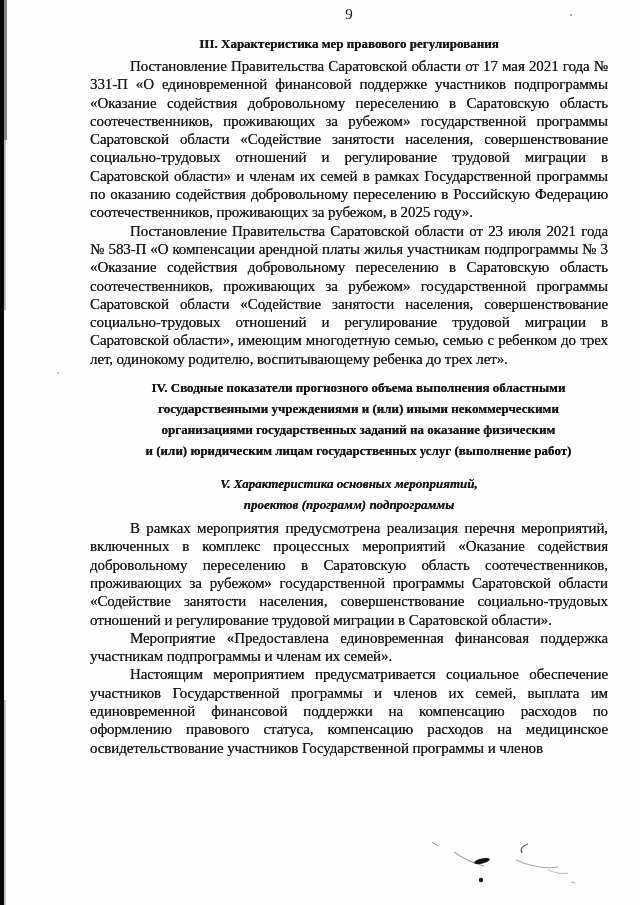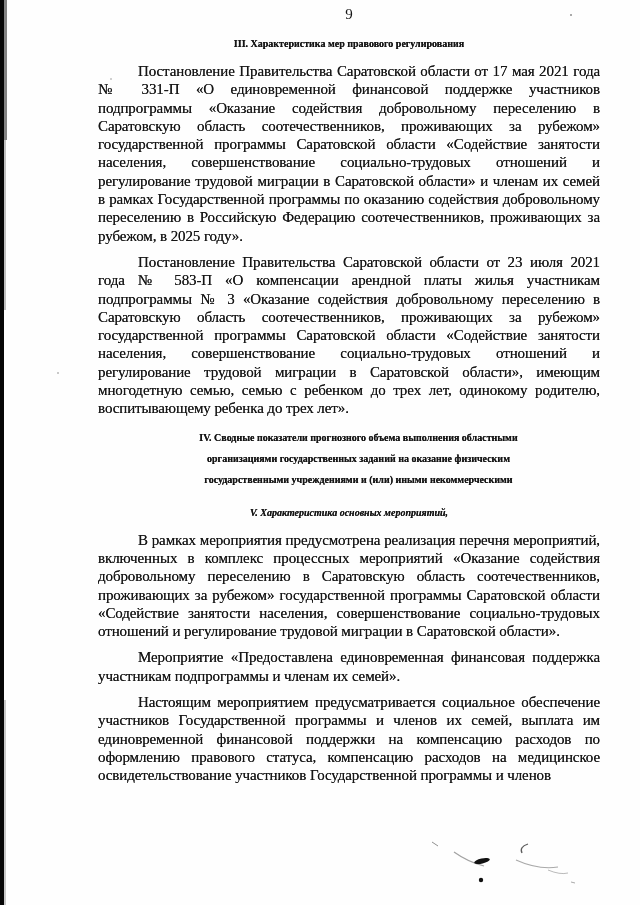--- a/index.html
+++ b/index.html
@@ -44,27 +44,27 @@
     position: absolute; left: 90px; top: 6px; width: 518px;
   }
   .page-number {
     text-align: center;
     font-size: 15px;
     margin: 0 0 11px 0;
   }
   .h-center {
     font-weight: bold;
     text-align: center;
-    font-size: 10px;
+    font-size: 13px;
     line-height: 20px;
     text-shadow: 0 0 .5px rgba(10,10,10,.9);
   }
   .h3 { margin: 0 0 3px 0; }
   p.body {
-    margin: 8px;
+    margin: 0;
     text-align: justify;
     text-indent: 40px;
     font-size: 15px;
     line-height: 18.3px;
     letter-spacing: -0.1px;
     text-shadow: 0 0 .45px rgba(20,20,20,.85);
   }
   .h4-block { margin: 9px 0 4px 0; }
   .h4-block div { line-height: 21px; margin-left: 19px; }
   .note { margin: 0 0 2px 0; }
@@ -92,27 +92,29 @@
 
     <div class="page-number">9</div>
 
     <div class="h-center h3">III. Характеристика мер правового регулирования</div>
 
     <p class="body">Постановление Правительства Саратовской области от 17 мая 2021 года № 331-П «О единовременной финансовой поддержке участников подпрограммы «Оказание содействия добровольному переселению в Саратовскую область соотечественников, проживающих за рубежом» государственной программы Саратовской области «Содействие занятости населения, совершенствование социально-трудовых отношений и регулирование трудовой миграции в Саратовской области» и членам их семей в рамках Государственной программы по оказанию содействия добровольному переселению в Российскую Федерацию соотечественников, проживающих за рубежом, в 2025 году».</p>
     <p class="body">Постановление Правительства Саратовской области от 23 июля 2021 года № 583-П «О компенсации арендной платы жилья участникам подпрограммы № 3 «Оказание содействия добровольному переселению в Саратовскую область соотечественников, проживающих за рубежом» государственной программы Саратовской области «Содействие занятости населения, совершенствование социально-трудовых отношений и регулирование трудовой миграции в Саратовской области», имеющим многодетную семью, семью с ребенком до трех лет, одинокому родителю, воспитывающему ребенка до трех лет».</p>
 
     <div class="h-center h4-block">
       <div>IV. Сводные показатели прогнозного объема выполнения областными</div>
+      <div>государственными учреждениями и (или) иными некоммерческими</div>
       <div>организациями государственных заданий на оказание физическим</div>
-      <div>государственными учреждениями и (или) иными некоммерческими</div>
+      <div>и (или) юридическим лицам государственных услуг (выполнение работ)</div>
     </div>
 
 
     <div class="h-center h5-block">
       <div>V. Характеристика основных мероприятий,</div>
+      <div>проектов (программ) подпрограммы</div>
     </div>
 
     <p class="body">В рамках мероприятия предусмотрена реализация перечня мероприятий, включенных в комплекс процессных мероприятий «Оказание содействия добровольному переселению в Саратовскую область соотечественников, проживающих за рубежом» государственной программы Саратовской области «Содействие занятости населения, совершенствование социально-трудовых отношений и регулирование трудовой миграции в Саратовской области».</p>
     <p class="body">Мероприятие «Предоставлена единовременная финансовая поддержка участникам подпрограммы и членам их семей».</p>
     <p class="body">Настоящим мероприятием предусматривается социальное обеспечение участников Государственной программы и членов их семей, выплата им единовременной финансовой поддержки на компенсацию расходов по оформлению правового статуса, компенсацию расходов на медицинское освидетельствование участников Государственной программы и членов</p>
 
   </div>
 
   <svg class="scribble" viewBox="0 0 160 62">
     <path d="M8,12 l6,4" stroke="#444" stroke-width="1" fill="none" opacity="0.6"></path>

